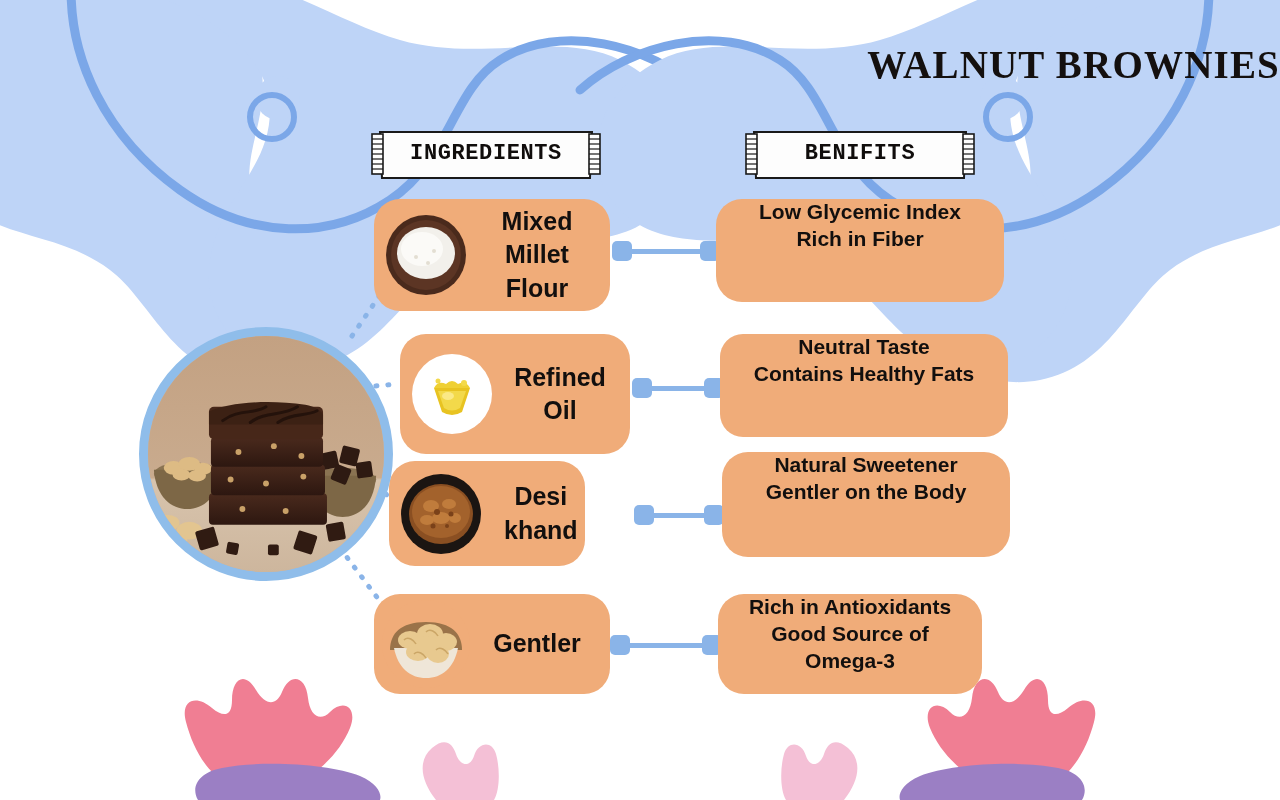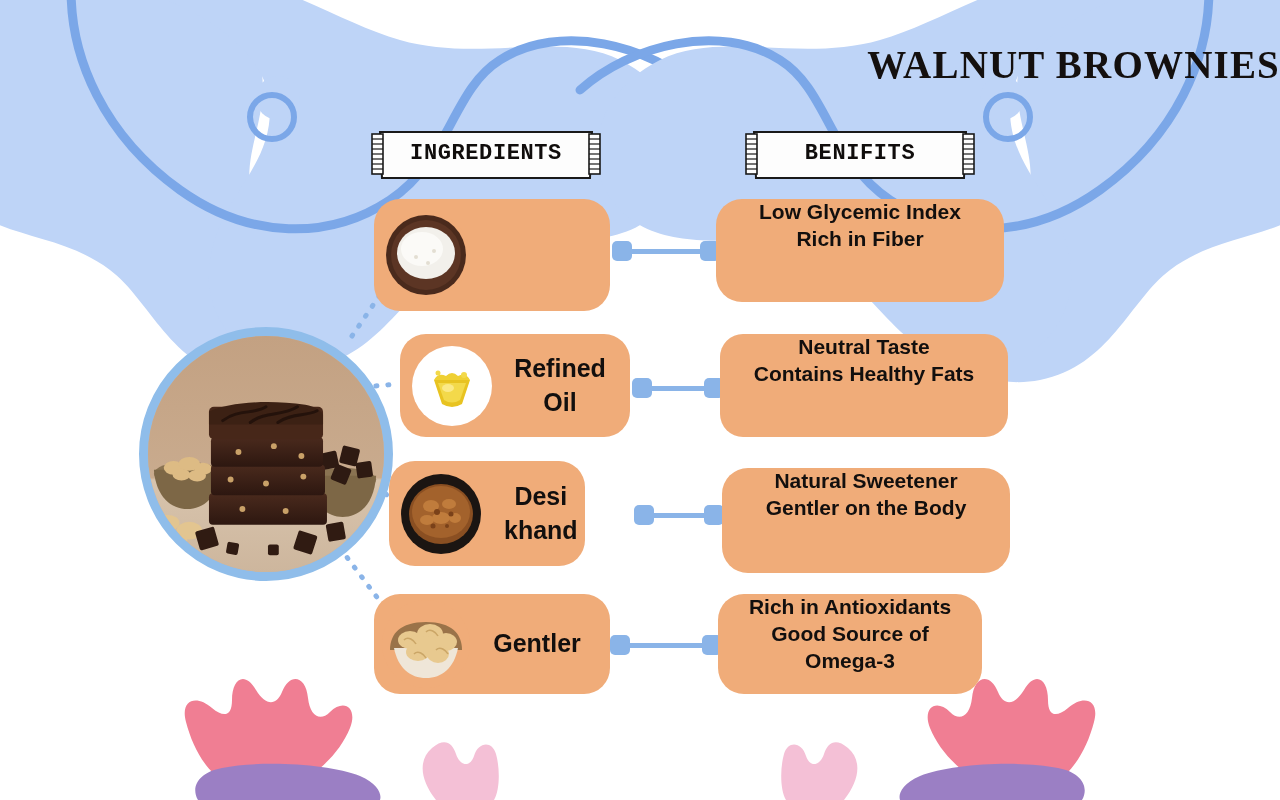--- a/index.html
+++ b/index.html
@@ -351,33 +351,34 @@
       <circle cx="44" cy="44" r="35" fill="#5c3524"></circle>
       <ellipse cx="44" cy="42" rx="29" ry="26" fill="#f2f0eb"></ellipse>
       <ellipse cx="40" cy="38" rx="21" ry="17" fill="#fbfaf7"></ellipse>
       <g fill="#e3ded3">
           <circle cx="34" cy="46" r="2"></circle>
           <circle cx="52" cy="40" r="2"></circle>
           <circle cx="46" cy="52" r="2"></circle>
         </g>
     </svg>
   </div>
+  <div class="ing-name">Mixed<br>Millet<br>Flour</div>
 </div>
 
 <div class="connector" style="left:612px; top:240px; width:108px;">
   <div class="node"></div>
   <div class="bar"></div>
   <div class="node"></div>
 </div>
 
 <div class="card ben-card" style="left:716px; top:199px; width:288px; height:103px;">
   <div class="ben-text">Low Glycemic Index<br>Rich in Fiber</div>
 </div>
 
-<div class="card ing-card" style="left:400px; top:334px; width:230px; height:103px;">
+<div class="card ing-card" style="left:400px; top:334px; width:230px; height:120px;">
   <div class="ing-thumb">
     <svg width="88" height="88" viewBox="0 0 88 88" xmlns="http://www.w3.org/2000/svg">
       <circle cx="44" cy="44" r="40" fill="#ffffff"></circle>
       <path d="M26,38 L62,38 L54,62 Q44,68 34,62 Z" fill="#e8c321"></path>
       <path d="M30,41 L58,41 L52,58 Q44,63 36,58 Z" fill="#f3d94a"></path>
       <path d="M26,38 Q30,30 38,34 Q44,28 50,34 Q58,30 62,38 Z" fill="#efd033"></path>
       <ellipse cx="40" cy="46" rx="6" ry="4" fill="#fdf0a0" opacity="0.7"></ellipse>
       <circle cx="56" cy="33" r="3" fill="#f3d94a"></circle>
       <circle cx="30" cy="31" r="2.5" fill="#f3d94a"></circle>
     </svg>
@@ -418,21 +419,21 @@
   </div>
   <div class="ing-name">Desi<br>khand</div>
 </div>
 
 <div class="connector" style="left:634px; top:504px; width:90px;">
   <div class="node"></div>
   <div class="bar"></div>
   <div class="node"></div>
 </div>
 
-<div class="card ben-card" style="left:722px; top:468px; width:288px; height:105px;">
+<div class="card ben-card" style="left:722px; top:452px; width:288px; height:105px;">
   <div class="ben-text">Natural Sweetener<br>Gentler on the Body</div>
 </div>
 
 <div class="card ing-card" style="left:374px; top:594px; width:236px; height:100px;">
   <div class="ing-thumb">
     <svg width="88" height="88" viewBox="0 0 88 88" xmlns="http://www.w3.org/2000/svg">
       <circle cx="44" cy="44" r="44" fill="#f0ac79"></circle>
       <path d="M8,50 C8,34 18,22 44,22 C70,22 80,34 80,50 Z" fill="#9a7349"></path>
       <path d="M12,48 C16,68 28,78 44,78 C60,78 72,68 76,48 Z" fill="#efe6d8"></path>
       <g fill="#e8c98f">

